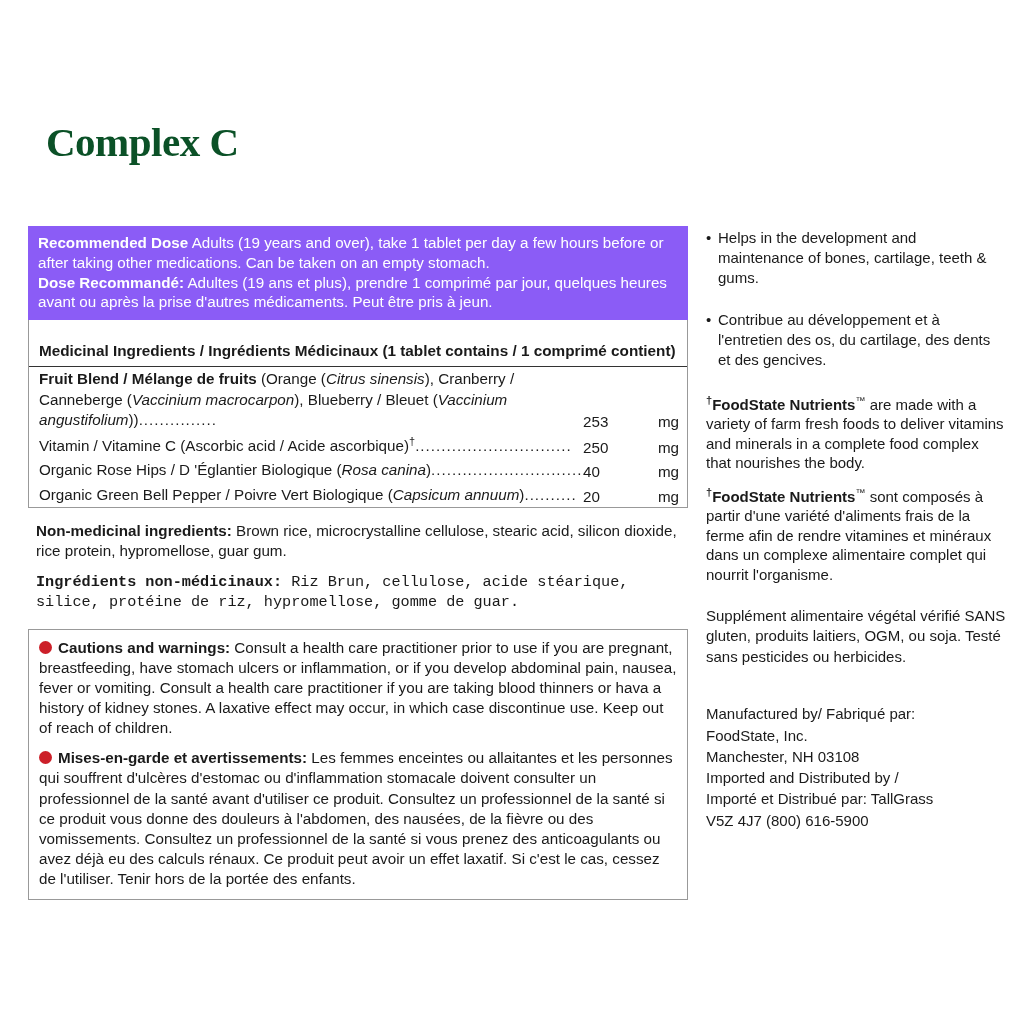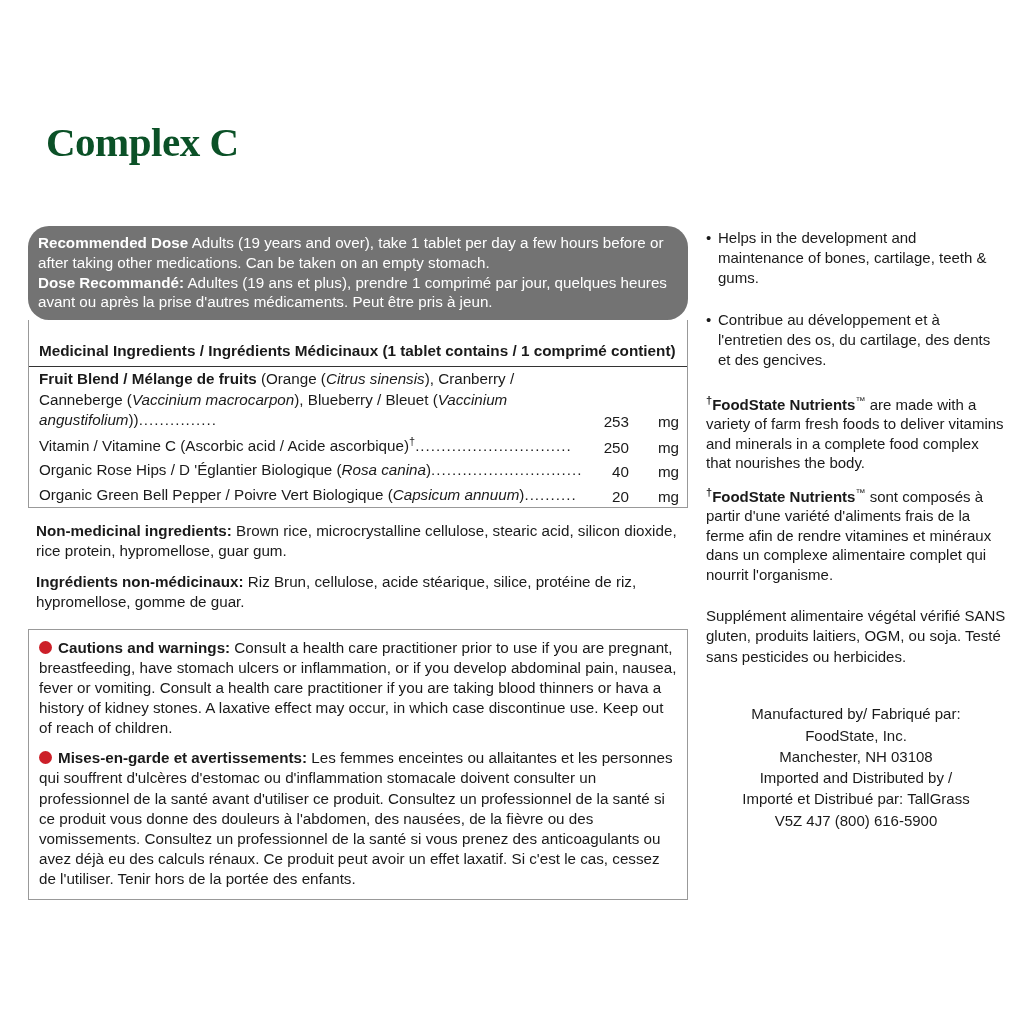--- a/index.html
+++ b/index.html
@@ -79,21 +79,20 @@
     line-height: 1.33;
     vertical-align: bottom;
     padding: 0;
   }
   .ing-row td { padding-top: 2px; }
   .ing-name {
     padding: 2px 0 2px 10px !important;
     text-align: left;
   }
   .ing-amount {
-    text-align: right;
     width: 46px;
     white-space: nowrap;
     padding-right: 10px !important;
   }
   .ing-unit {
     text-align: right;
     width: 40px;
     white-space: nowrap;
     padding-right: 8px !important;
   }
@@ -105,21 +104,21 @@
   .sup-dagger { font-size: 11px; vertical-align: super; }
 
   
   #non-medicinal {
     margin-top: 13px;
     font-size: 15.2px;
     line-height: 1.33;
     padding: 0 2px 0 8px;
   }
   #non-medicinal p { margin: 0 0 11px 0; }
-  #non-medicinal p:last-child { margin-bottom: 0; }
+  #non-medicinal p:last-child { margin-bottom: 0; font-family: Liberation Mono, monospace; }
   #non-medicinal b { font-weight: bold; }
 
   
   #cautions-box {
     margin-top: 16px;
     border: 1px solid #999;
     padding: 8px 10px 10px 10px;
     font-size: 15.2px;
     line-height: 1.325;
     box-sizing: border-box;
@@ -166,35 +165,35 @@
   .tm { font-size: 10px; vertical-align: super; }
   .dagger { font-size: 11px; vertical-align: super; font-weight: bold; }
 
   #verified-para {
     margin: 22px 0 0 0;
     line-height: 1.36;
   }
 
   #manufacturer {
     margin-top: 36px;
-    text-align: center;
+    text-align: left;
     line-height: 1.42;
   }
   #manufacturer div { white-space: nowrap; }
 </style>
 </head>
 <body>
 
 <div id="label-root">
 
   <div id="product-title" style="color: rgb(11, 81, 39);">Complex C</div>
 
   <div id="left-column">
 
-    <div id="dose-box" style="background: #737373; border-radius: 21px;">
+    <div id="dose-box" style="background: #8b5cf6;">
       <div>
         <b>Recommended Dose</b>
         <span>Adults (19 years and over), take 1 tablet per day a few hours before or after taking other medications. Can be taken on an empty stomach.</span>
       </div>
       <div>
         <b>Dose Recommandé:</b>
         <span>Adultes (19 ans et plus), prendre 1 comprimé par jour, quelques heures avant ou après la prise d'autres médicaments. Peut être pris à jeun.</span>
       </div>
     </div>
 

